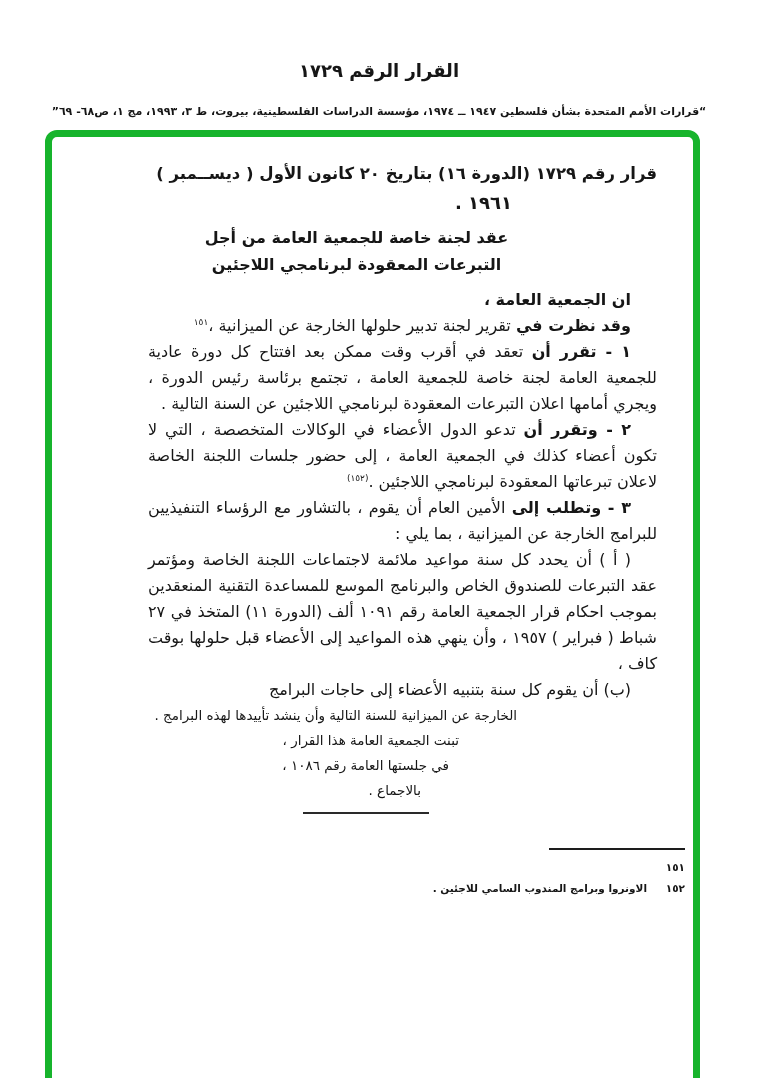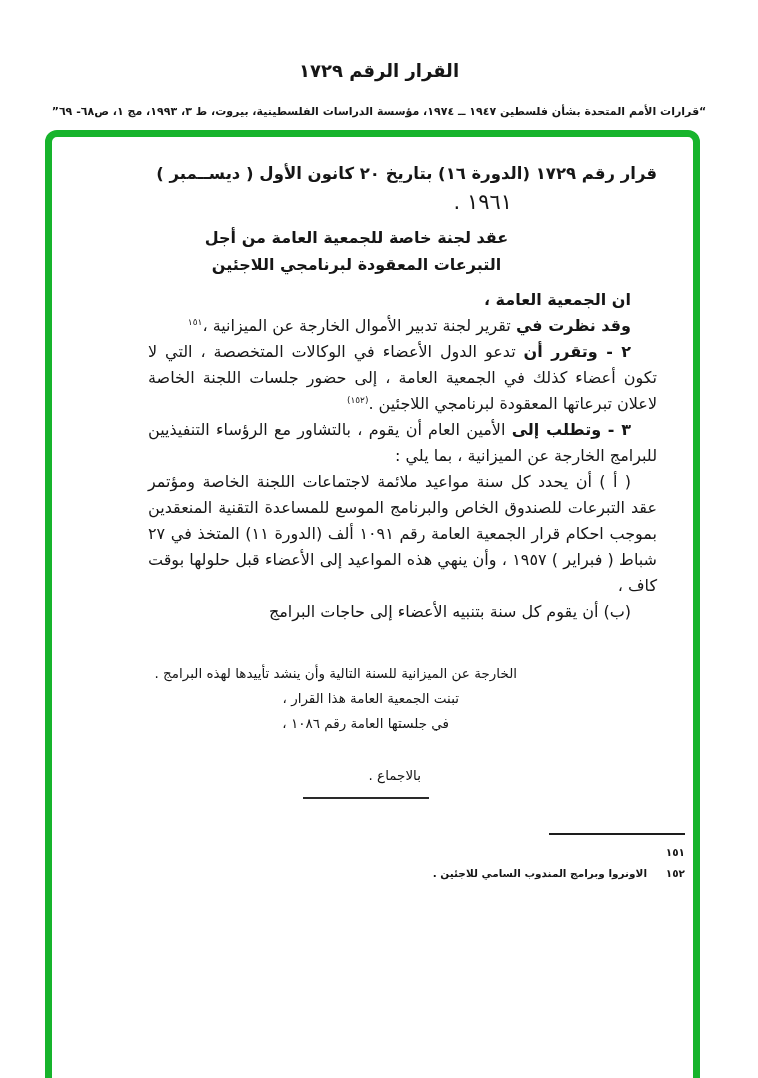--- a/index.html
+++ b/index.html
@@ -45,21 +45,21 @@
     position:absolute;top:0;left:0;right:0;
     padding:22px 36px 0 96px;
     direction:rtl;
     font-size:16px;line-height:26px;
     text-align:justify;
   }
   .res-heading-l1{
     font-weight:bold;font-size:16.5px;line-height:29px;
   }
   .res-heading-l2{
-    font-weight:normal;font-size:21px;line-height:29px;
+    font-weight:bold;font-size:18px;line-height:29px;
     padding-right:145px;text-align:right;
   }
   .res-subheading{
     margin:7px 92px 8px 0;
     text-align:center;
     font-weight:bold;font-size:16px;line-height:27px;
   }
   .para{
     text-indent:26px;
   }
@@ -69,24 +69,24 @@
     margin-top:9px;
   }
   .lead{font-weight:bold;}
   sup.fn-ref{
     font-size:9px;line-height:0;vertical-align:super;font-weight:normal;
   }
   .closing{
     font-size:13.5px;line-height:25px;
     text-align:right;
   }
-  .cl1{padding-left:0;padding-right:140px;white-space:nowrap;margin-top:36px;}
+  .cl1{padding-left:0;padding-right:140px;white-space:nowrap;}
   .cl2{padding-right:198px;}
   .cl3{padding-right:208px;}
-  .cl4{padding-right:236px;margin-top:27px;}
+  .cl4{padding-right:236px;}
   .short-rule{
     height:2px;background:#2a2a2a;
     width:126px;
     margin:9px 228px 0 auto;
   }
   .footnote-block{
     margin:34px -28px 0 auto;
     width:420px;
     direction:rtl;
     font-size:10.5px;line-height:17px;font-weight:bold;
@@ -127,22 +127,23 @@
     <div class="res-heading-l1">قرار رقم ١٧٢٩ (الدورة ١٦) بتاريخ ٢٠ كانون الأول ( ديســمبر )</div>
     <div class="res-heading-l2">١٩٦١ .</div>
 
     <div class="res-subheading">
       <div>عقد لجنة خاصة للجمعية العامة من أجل</div>
       <div>التبرعات المعقودة لبرنامجي اللاجئين</div>
     </div>
 
     <p class="assembly">ان الجمعية العامة ،</p>
 
-    <p class="para"><span class="lead">وقد نظرت في</span><span> تقرير لجنة تدبير الأموال الخارجة عن الميزانية ،</span><sup class="fn-ref">١٥١</sup></p>
+    <p class="para"><span class="lead">وقد نظرت في</span><span> تقرير لجنة تدبير حلولها الخارجة عن الميزانية ،</span><sup class="fn-ref">١٥١</sup></p>
 
+    <p class="para"><span class="lead">١ - تقرر أن</span><span> تعقد في أقرب وقت ممكن بعد افتتاح كل دورة عادية للجمعية العامة لجنة خاصة للجمعية العامة ، تجتمع برئاسة رئيس الدورة ، ويجري أمامها اعلان التبرعات المعقودة لبرنامجي اللاجئين عن السنة التالية .</span></p>
 
     <p class="para"><span class="lead">٢ - وتقرر أن</span><span> تدعو الدول الأعضاء في الوكالات المتخصصة ، التي لا تكون أعضاء كذلك في الجمعية العامة ، إلى حضور جلسات اللجنة الخاصة لاعلان تبرعاتها المعقودة لبرنامجي اللاجئين .</span><sup class="fn-ref">(١٥٢)</sup></p>
 
     <p class="para"><span class="lead">٣ - وتطلب إلى</span><span> الأمين العام أن يقوم ، بالتشاور مع الرؤساء التنفيذيين للبرامج الخارجة عن الميزانية ، بما يلي :</span></p>
 
     <p class="para">( أ )  أن يحدد كل سنة مواعيد ملائمة لاجتماعات اللجنة الخاصة ومؤتمر عقد التبرعات للصندوق الخاص والبرنامج الموسع للمساعدة التقنية المنعقدين بموجب احكام قرار الجمعية العامة رقم ١٠٩١ ألف (الدورة ١١) المتخذ في ٢٧ شباط ( فبراير ) ١٩٥٧ ، وأن ينهي هذه المواعيد إلى الأعضاء قبل حلولها بوقت كاف ،</p>
 
     <p class="para">(ب)  أن يقوم كل سنة بتنبيه الأعضاء إلى حاجات البرامج</p>
 
     <div class="closing">

